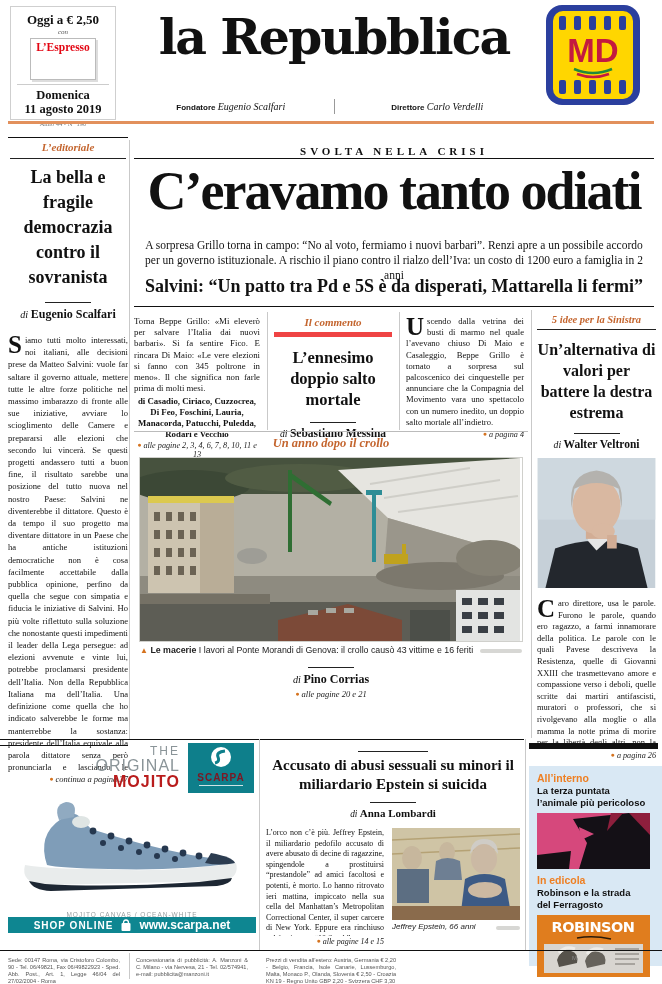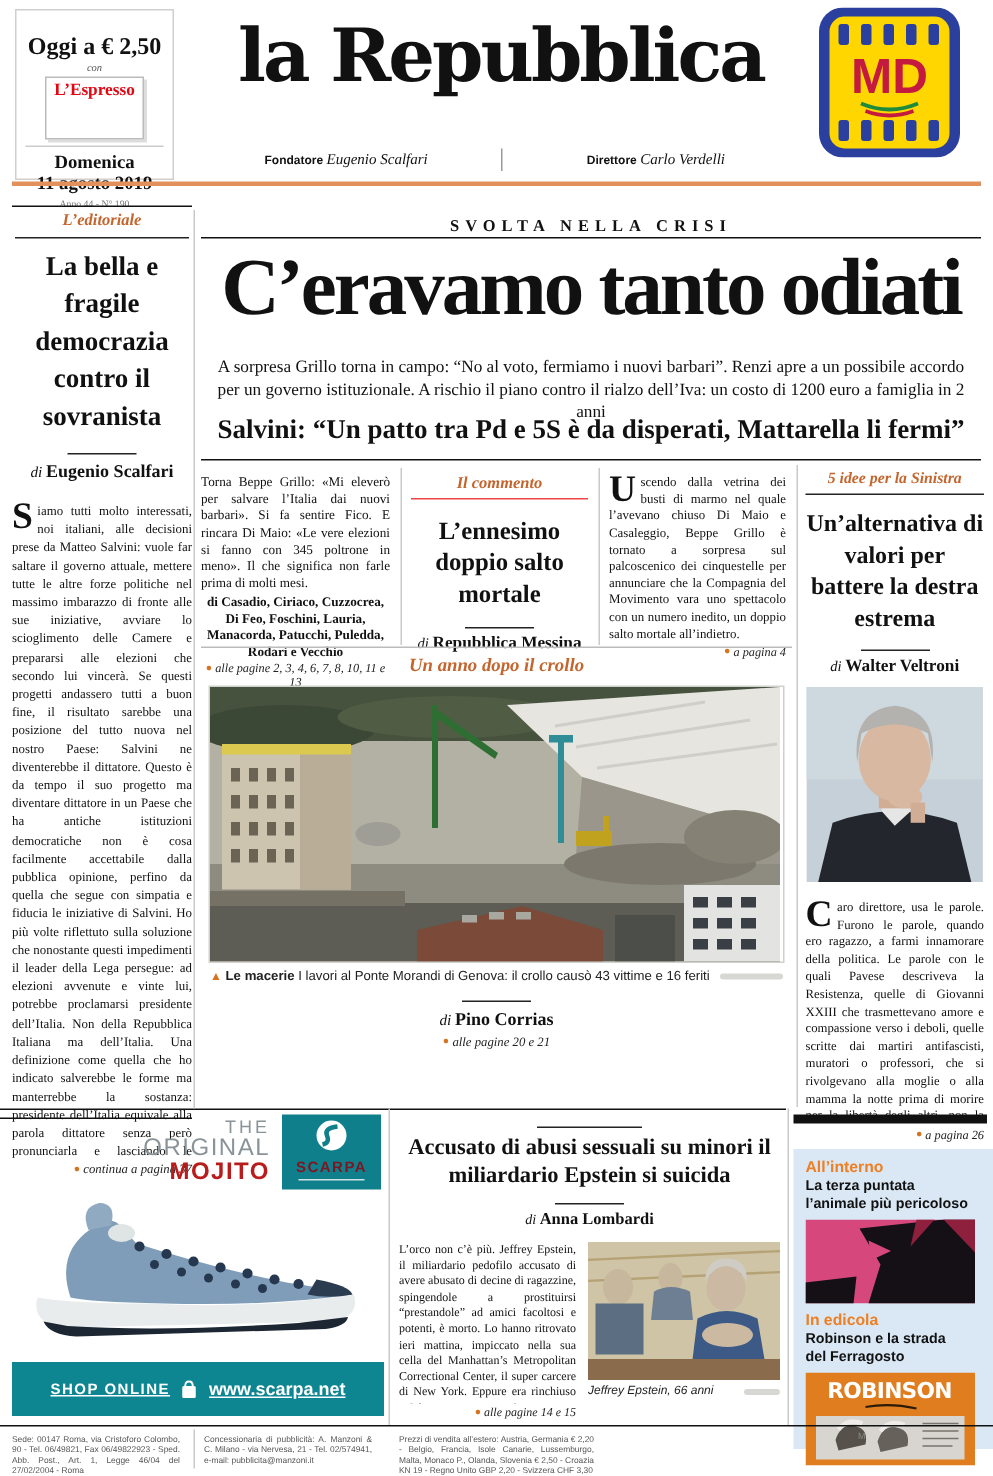--- a/index.html
+++ b/index.html
@@ -22,21 +22,21 @@
   .smudge{display:inline-block;background:#d7d7d4;height:4px;border-radius:2px;}
   .serif-head{font-weight:bold;text-align:center;}
   .sans{font-family:"Liberation Sans",sans-serif;}
 </style>
 </head>
 <body>
 
 <div class="page">
 
   <div class="abs" style="left:10px;top:6px;width:104px;height:112px;border:1px solid #cfcfcf;text-align:center;">
-    <div style="font-weight:bold;font-size:16px;margin-top:16px;">Oggi a € 2,50</div>
+    <div style="font-weight:bold;font-size:13px;margin-top:5px;">Oggi a € 2,50</div>
     <div style="font-style:italic;font-size:7px;color:#555;">con</div>
     <div style="width:64px;height:40px;margin:2px auto 4px auto;border:1px solid #bbb;box-shadow:2px 2px 0 #ddd;background:#fff;display:flex;align-items:flex-start;justify-content:center;">
       <span style="color:#e30613;font-weight:bold;font-size:11.5px;margin-top:2px;">L’Espresso</span>
     </div>
     <div style="border-top:1px solid #ccc;margin:0 6px 3px 6px;"></div>
     <div style="font-weight:bold;font-size:12.5px;line-height:14px;">Domenica</div>
     <div style="font-weight:bold;font-size:12.5px;line-height:14px;">11 agosto 2019</div>
     <div style="font-size:6.5px;color:#777;margin-top:4px;">Anno 44 - N° 190</div>
   </div>
 
@@ -117,24 +117,24 @@
 
   <div class="abs" style="left:134px;top:316px;width:126px;">
     <div class="justify" style="font-size:8.8px;line-height:11.2px;">Torna Beppe Grillo: «Mi eleverò per salvare l’Italia dai nuovi barbari». Si fa sentire Fico. E rincara Di Maio: «Le vere elezioni si fanno con 345 poltrone in meno». Il che significa non farle prima di molti mesi.</div>
     <div style="font-weight:bold;font-size:8.8px;line-height:11px;text-align:center;margin-top:2px;">di Casadio, Ciriaco, Cuzzocrea, Di Feo, Foschini, Lauria, Manacorda, Patucchi, Puledda, Rodari e Vecchio</div>
     <div style="text-align:center;font-size:8.2px;margin-top:1px;">
       <span class="bullet">●</span> <span class="pageref">alle pagine 2, 3, 4, 6, 7, 8, 10, 11 e 13</span>
     </div>
   </div>
 
   <div class="abs" style="left:274px;top:316px;width:118px;">
-    <div class="kicker" style="font-size:11px;border-bottom:1px solid #ef4444;padding-bottom:4px;">Il commento</div>
+    <div class="kicker" style="font-size:11px;border-bottom:5px solid #ef4444;padding-bottom:4px;">Il commento</div>
     <div class="serif-head" style="font-size:16.5px;line-height:21px;margin-top:10px;">L’ennesimo doppio salto mortale</div>
     <div class="mini-rule" style="margin-top:12px;"></div>
-    <div class="byline" style="font-size:11.5px;"><span class="di">di </span><span>Repubblica Messina</span></div>
+    <div class="byline" style="font-size:11.5px;"><span class="di">di </span><span>Sebastiano Messina</span></div>
   </div>
 
   <div class="abs" style="left:406px;top:316px;width:118px;">
     <div class="justify" style="font-size:8.6px;line-height:11.2px;">
       <span class="dropcap">U</span><span>scendo dalla vetrina dei busti di marmo nel quale l’avevano chiuso Di Maio e Casaleggio, Beppe Grillo è tornato a sorpresa sul palcoscenico dei cinquestelle per annunciare che la Compagnia del Movimento vara uno spettacolo con un numero inedito, un doppio salto mortale all’indietro.</span>
     </div>
     <div style="text-align:right;font-size:8.2px;margin-top:2px;">
       <span class="bullet">●</span> <span class="pageref">a pagina 4</span>
     </div>
   </div>
@@ -282,21 +282,21 @@
             <circle cx="180" cy="63" r="3.4"></circle>
           <circle cx="84" cy="50" r="3"></circle>
             <circle cx="102" cy="55" r="3"></circle>
             <circle cx="120" cy="59" r="3"></circle>
             <circle cx="138" cy="63" r="3"></circle>
             <circle cx="156" cy="66" r="3"></circle>
         </g>
       </svg>
     </div>
     <div class="sans" style="font-size:6.5px;color:#9aa0a2;letter-spacing:1px;text-align:center;margin-top:2px;">MOJITO CANVAS / OCEAN-WHITE</div>
-    <div class="sans" style="position:absolute;left:0;bottom:4px;width:248px;height:36px;background:#0e8691;color:#fff;display:flex;align-items:center;justify-content:center;gap:7px;text-decoration:underline;">
+    <div class="sans" style="position:absolute;left:0;bottom:15px;width:248px;height:16px;background:#0e8691;color:#fff;display:flex;align-items:center;justify-content:center;gap:7px;">
       <span style="font-weight:bold;font-size:10px;letter-spacing:1px;">SHOP ONLINE</span>
       <svg width="12" height="13" viewBox="0 0 12 13">
         <path d="M3.5,4 Q3.5,1 6,1 Q8.5,1 8.5,4" stroke="#fff" stroke-width="1.3" fill="none"></path>
         <rect x="1.5" y="4" width="9" height="8" rx="1" fill="#fff"></rect>
       </svg>
       <span style="font-weight:bold;font-size:12px;">www.scarpa.net</span>
     </div>
   </div>
 
   <div class="vline" style="left:525px;top:739px;height:211px;"></div>

